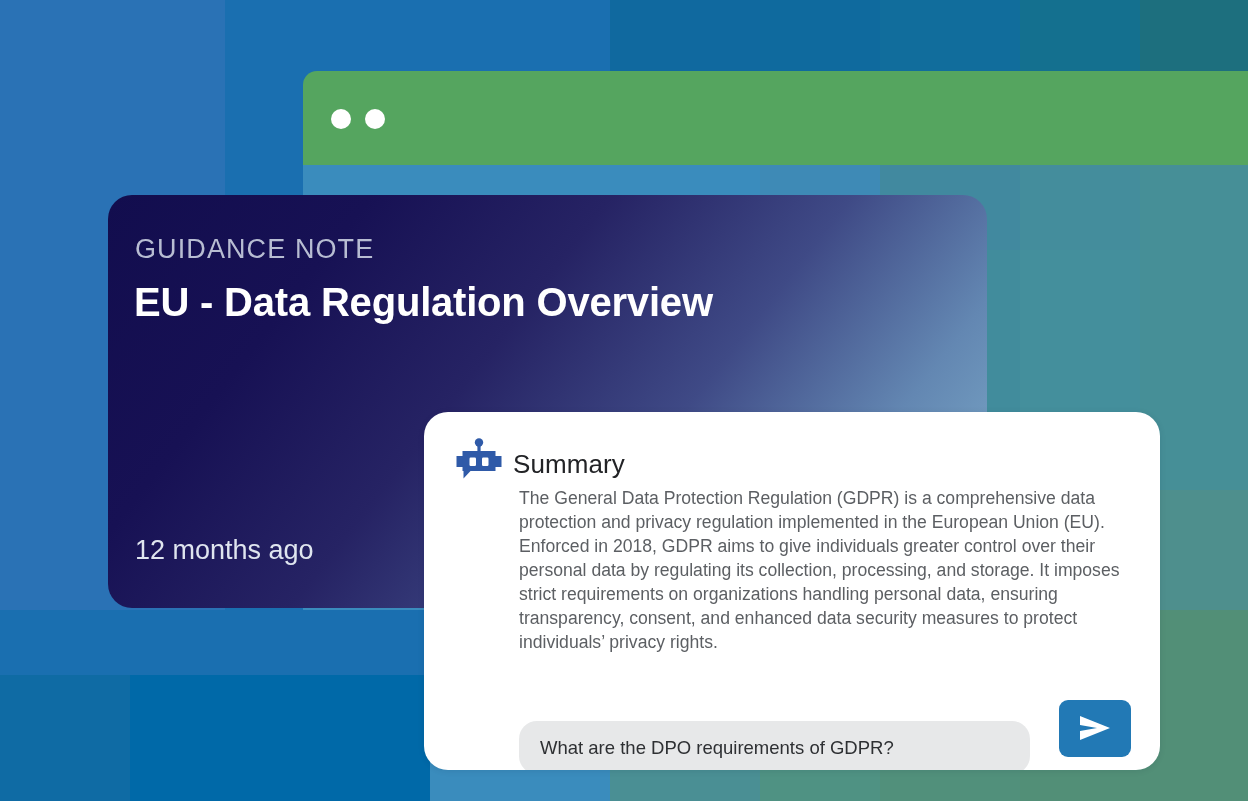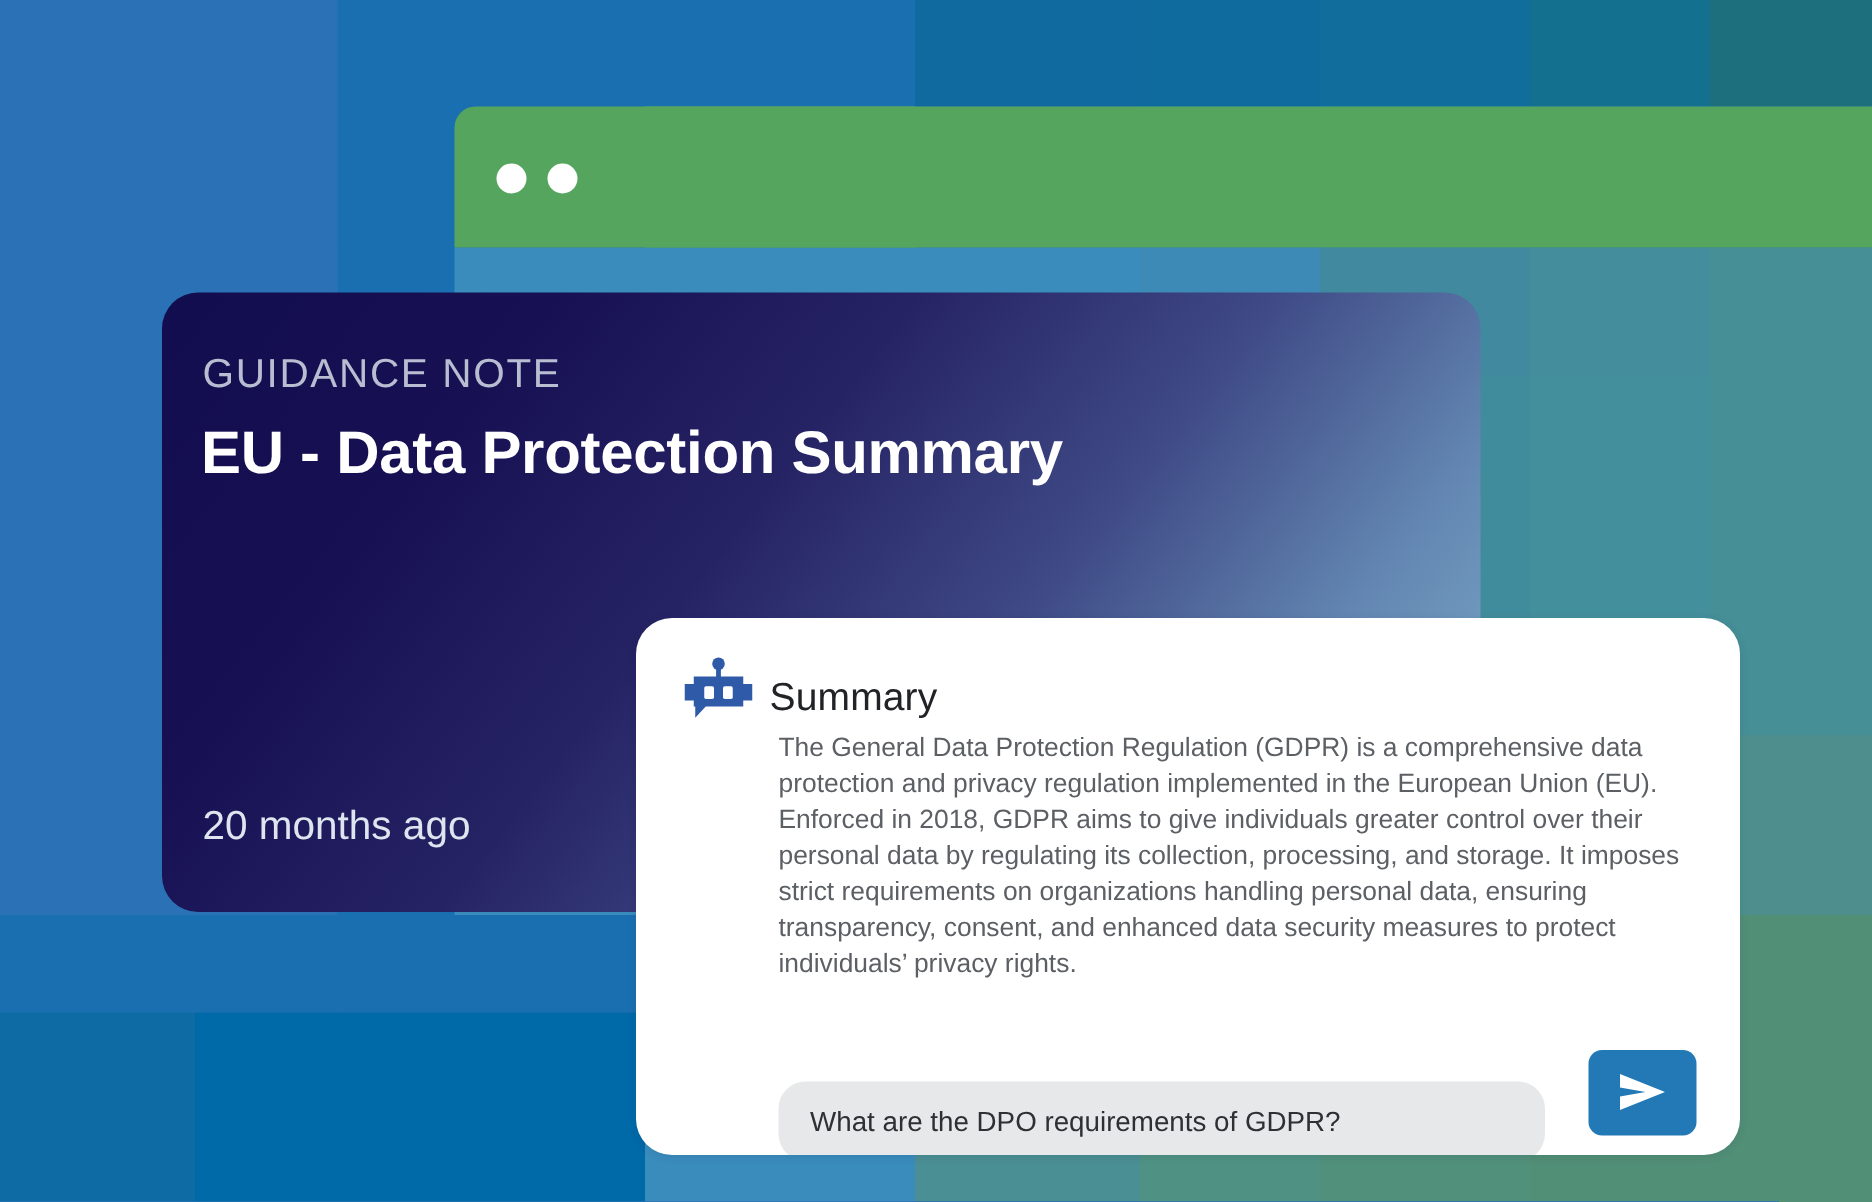--- a/index.html
+++ b/index.html
@@ -159,22 +159,22 @@
 
   <div id="window-bar" style="background: rgb(85, 165, 95);">
     <div id="window-dots">
       <span class="window-dot"></span>
       <span class="window-dot"></span>
     </div>
   </div>
 
   <div id="guidance-card">
     <div id="guidance-eyebrow">GUIDANCE NOTE</div>
-    <div id="guidance-title">EU - Data Protection Summary</div>
-    <div id="guidance-timestamp">20 months ago</div>
+    <div id="guidance-title">EU - Data Regulation Overview</div>
+    <div id="guidance-timestamp">12 months ago</div>
   </div>
 
   <div id="summary-card">
 
     <div id="summary-head">
       <svg id="bot-icon" viewBox="0 0 48 48">
         <circle cx="24" cy="5.5" r="4.2" fill="#2f5aa8"></circle>
         <rect x="22.4" y="8.5" width="3.2" height="6" fill="#2f5aa8"></rect>
         <rect x="1.5" y="19" width="6.5" height="11" fill="#2f5aa8"></rect>
         <rect x="40" y="19" width="6.5" height="11" fill="#2f5aa8"></rect>

